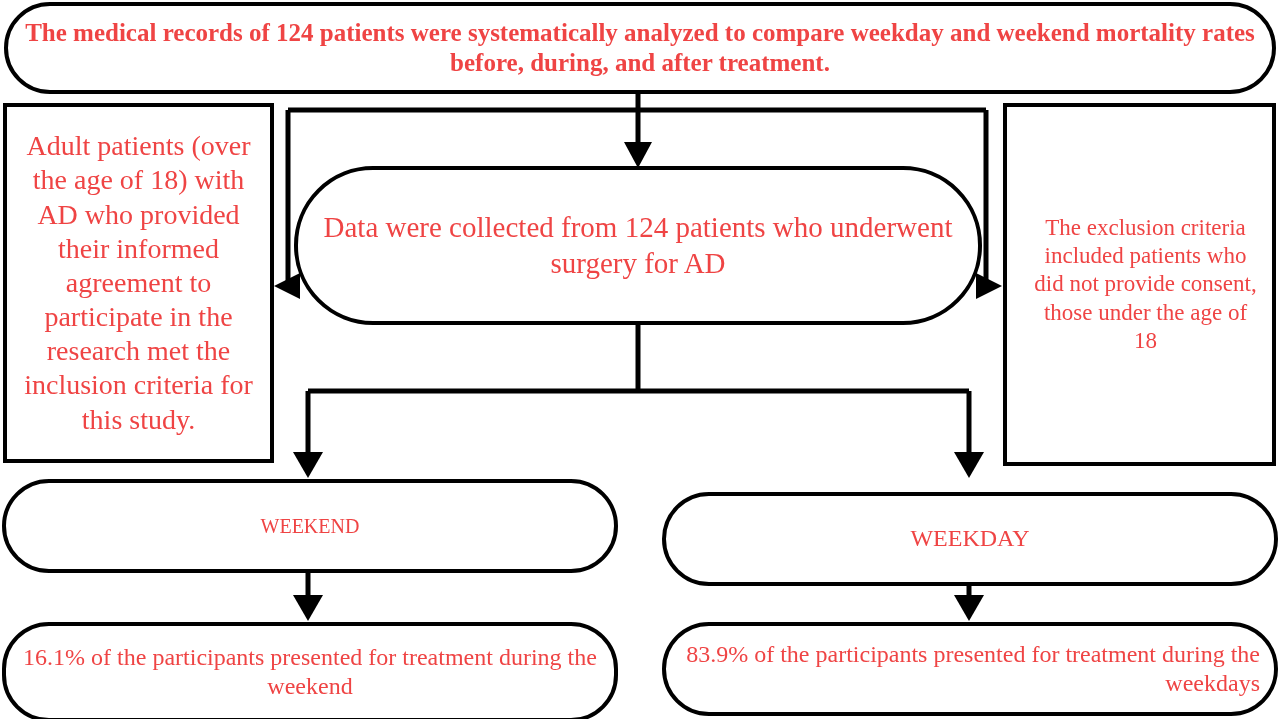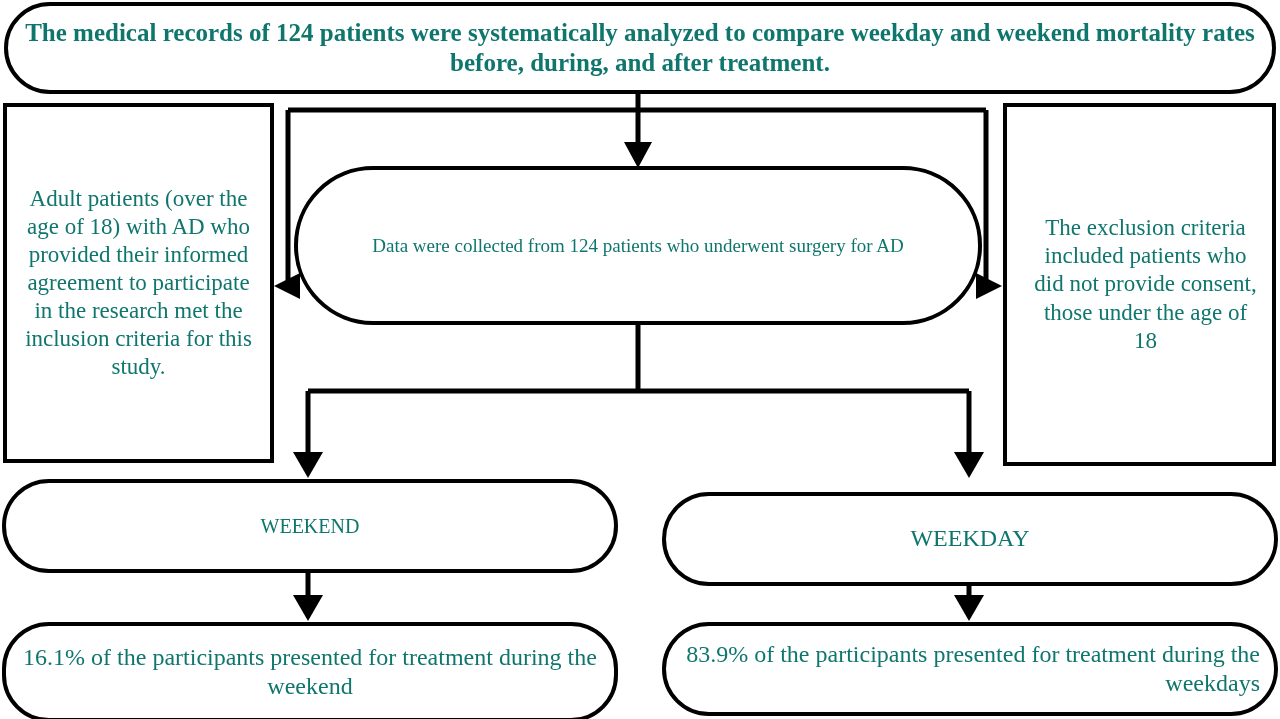--- a/index.html
+++ b/index.html
@@ -22,21 +22,21 @@
   .node {
     position: absolute;
     box-sizing: border-box;
     background: #ffffff;
     border: 4px solid #000000;
     display: flex;
     align-items: center;
     justify-content: center;
     text-align: center;
     line-height: 1.22;
-    color: #0f766e;
+    color: #ef4444;
   }
   .node .node-text {
     display: block;
     width: 100%;
     padding: 0 14px;
     box-sizing: border-box;
   }
   .rounded {
     border-radius: 48px;
   }
@@ -46,31 +46,31 @@
 
   
   #node-title {
     left: 4px;  top: 2px;  width: 1272px;  height: 92px;
     border-radius: 46px;
     font-size: 25px;
     font-weight: bold;
   }
   #node-inclusion {
     left: 3px;  top: 103px;  width: 271px;  height: 360px;
-    font-size: 23px;
+    font-size: 28px;
   }
   #node-exclusion {
     left: 1003px;  top: 103px;  width: 273px;  height: 363px;
     font-size: 23px;
     padding-left: 12px;
   }
   #node-data-collected {
     left: 294px;  top: 166px;  width: 688px;  height: 159px;
     border-radius: 79px;
-    font-size: 19px;
+    font-size: 29px;
   }
   #node-weekend {
     left: 2px;  top: 479px;  width: 616px;  height: 94px;
     border-radius: 47px;
     font-size: 20px;
   }
   #node-weekday {
     left: 662px;  top: 479px;  width: 616px;  height: 94px;
     border-radius: 47px;
     font-size: 24px;

